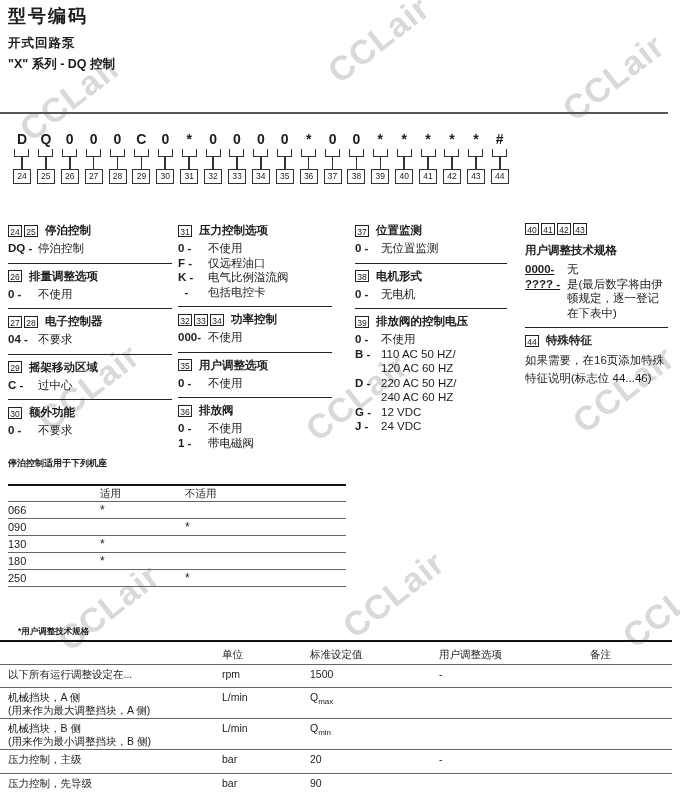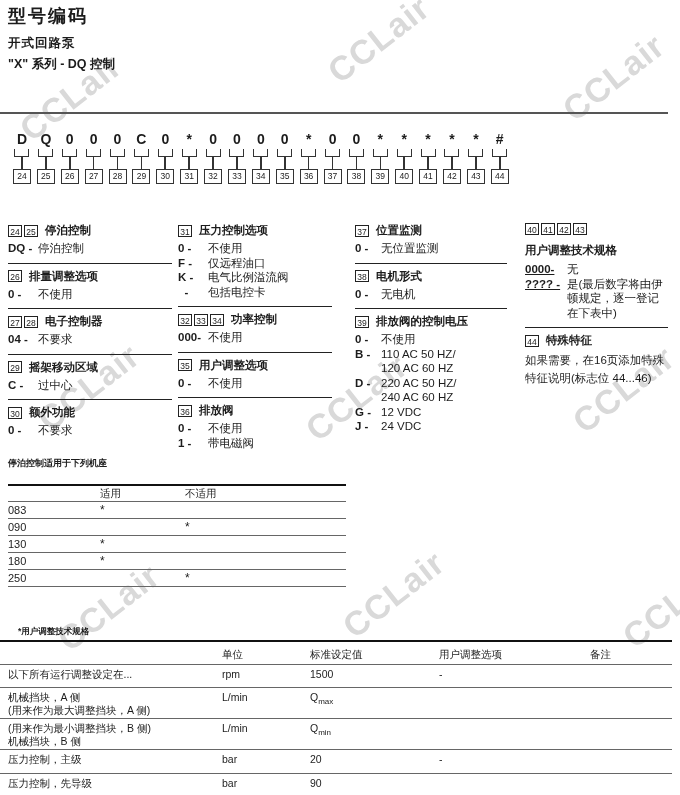--- a/index.html
+++ b/index.html
@@ -410,21 +410,21 @@
 
   <div class="layer ft">
     <div class="ft-title">停泊控制适用于下列机座</div>
     <div class="ftable">
       <div class="ftr head">
         <div></div>
         <div>适用</div>
         <div>不适用</div>
       </div>
       <div class="ftr">
-          <div>083</div>
+          <div>066</div>
           <div class="star">*</div>
           <div class="star"></div>
         </div>
       <div class="ftr">
           <div>090</div>
           <div class="star"></div>
           <div class="star">*</div>
         </div>
       <div class="ftr">
           <div>130</div>
@@ -469,22 +469,22 @@
             <div>机械挡块，A 侧</div>
             <div>(用来作为最大调整挡块，A 侧)</div>
           </div>
         <div>L/min</div>
         <div><span>Q</span><sub class="sub">max</sub></div>
         <div></div>
         <div></div>
       </div>
       <div class="atr">
         <div>
+            <div>机械挡块，B 侧</div>
             <div>(用来作为最小调整挡块，B 侧)</div>
-            <div>机械挡块，B 侧</div>
           </div>
         <div>L/min</div>
         <div><span>Q</span><sub class="sub">min</sub></div>
         <div></div>
         <div></div>
       </div>
       <div class="atr">
         <div>
             <div>压力控制，主级</div>
             <div></div>

